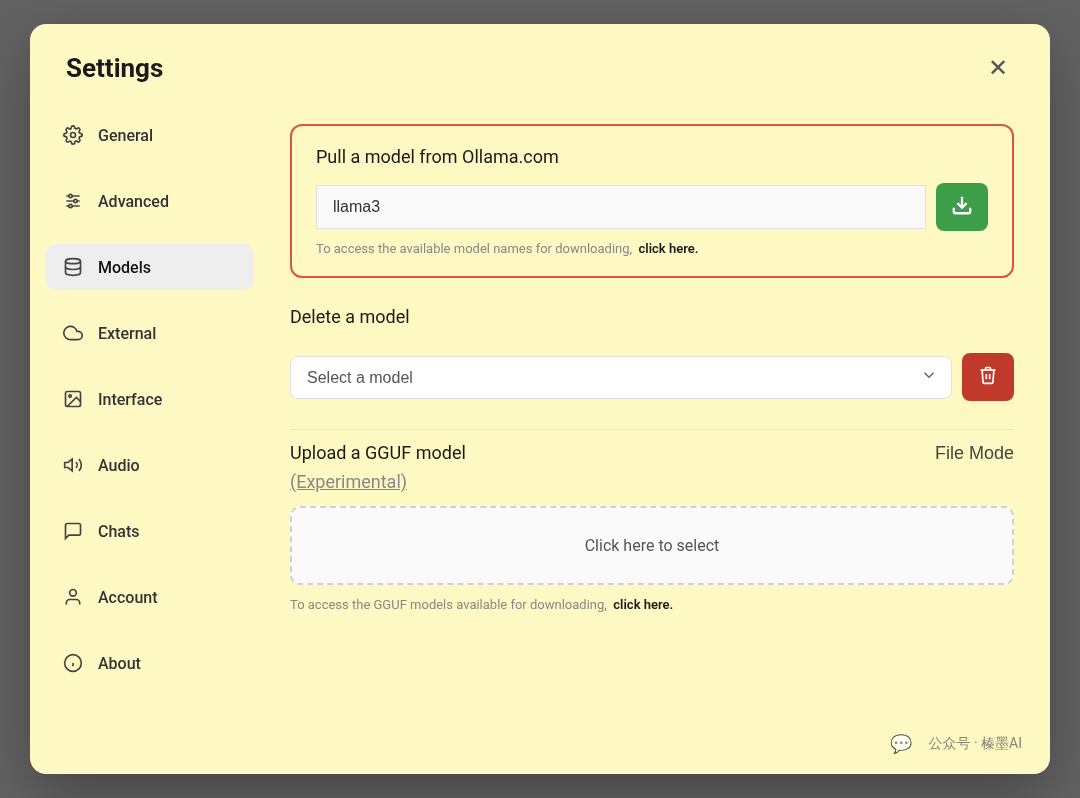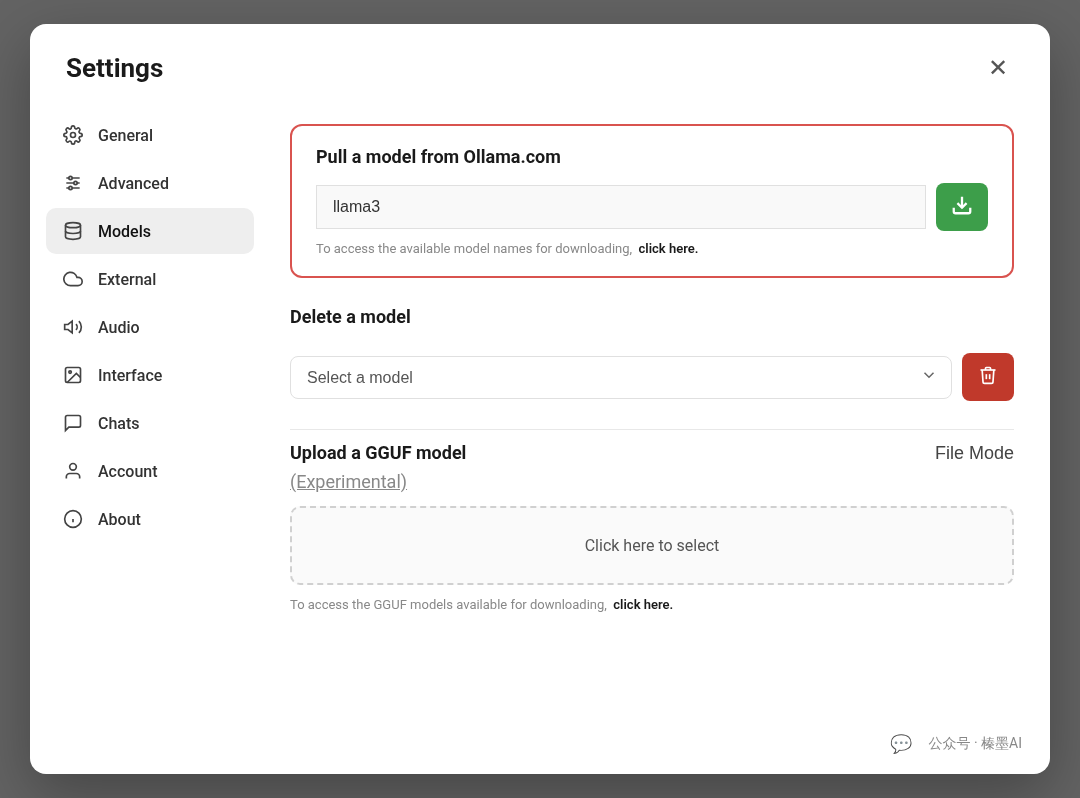--- a/index.html
+++ b/index.html
@@ -12,21 +12,21 @@
       justify-content: center;
       font-family: -apple-system, BlinkMacSystemFont, 'Segoe UI', Roboto, sans-serif;
     }
     .backdrop {
       position: absolute;
       inset: 0;
       background: rgba(90,90,90,0.7);
     }
     .modal {
       position: relative;
-      background: #ffffff;
+      background: #fef9c3;
       border-radius: 16px;
       width: 1020px;
       height: 750px;
       display: flex;
       flex-direction: column;
       box-shadow: 0 20px 60px rgba(0,0,0,0.3);
       overflow: hidden;
     }
     .modal-header {
       display: flex;
@@ -56,21 +56,21 @@
       display: flex;
       flex: 1;
       overflow: hidden;
     }
     .sidebar {
       width: 240px;
       padding: 8px 16px;
       flex-shrink: 0;
       display: flex;
       flex-direction: column;
-      gap: 2px;
+      gap: 20px;
     }
     .sidebar-item {
       display: flex;
       align-items: center;
       gap: 14px;
       padding: 12px 16px;
       border-radius: 10px;
       cursor: pointer;
       font-size: 16px;
       color: #333;
@@ -97,21 +97,21 @@
     }
     
     .pull-model-section {
       border: 2px solid #d9534f;
       border-radius: 12px;
       padding: 20px 24px;
       margin-bottom: 28px;
     }
     .section-title {
       font-size: 18px;
-      font-weight: 700;
+      font-weight: 400;
       color: #1a1a1a;
       margin-bottom: 16px;
     }
     .input-row {
       display: flex;
       gap: 10px;
       align-items: center;
       margin-bottom: 10px;
     }
     .model-input {
@@ -320,37 +320,37 @@
           <svg class="icon-svg" viewBox="0 0 24 24" fill="none" stroke="currentColor" stroke-width="2">
             <path d="M18 10h-1.26A8 8 0 1 0 9 20h9a5 5 0 0 0 0-10z"></path>
           </svg>
         </span>
         <span>External</span>
       </div>
 
       <div class="sidebar-item">
         <span class="sidebar-icon">
           <svg class="icon-svg" viewBox="0 0 24 24" fill="none" stroke="currentColor" stroke-width="2">
+            <rect x="3" y="3" width="18" height="18" rx="2" ry="2"></rect>
+            <circle cx="8.5" cy="8.5" r="1.5"></circle>
+            <polyline points="21 15 16 10 5 21"></polyline>
+          </svg>
+        </span>
+        <span>Interface</span>
+      </div>
+
+      <div class="sidebar-item">
+        <span class="sidebar-icon">
+          <svg class="icon-svg" viewBox="0 0 24 24" fill="none" stroke="currentColor" stroke-width="2">
             <polygon points="11 5 6 9 2 9 2 15 6 15 11 19 11 5"></polygon>
             <path d="M19.07 4.93a10 10 0 0 1 0 14.14"></path>
             <path d="M15.54 8.46a5 5 0 0 1 0 7.07"></path>
           </svg>
         </span>
         <span>Audio</span>
-      </div>
-
-      <div class="sidebar-item">
-        <span class="sidebar-icon">
-          <svg class="icon-svg" viewBox="0 0 24 24" fill="none" stroke="currentColor" stroke-width="2">
-            <rect x="3" y="3" width="18" height="18" rx="2" ry="2"></rect>
-            <circle cx="8.5" cy="8.5" r="1.5"></circle>
-            <polyline points="21 15 16 10 5 21"></polyline>
-          </svg>
-        </span>
-        <span>Interface</span>
       </div>
 
       <div class="sidebar-item">
         <span class="sidebar-icon">
           <svg class="icon-svg" viewBox="0 0 24 24" fill="none" stroke="currentColor" stroke-width="2">
             <path d="M21 15a2 2 0 0 1-2 2H7l-4 4V5a2 2 0 0 1 2-2h14a2 2 0 0 1 2 2z"></path>
           </svg>
         </span>
         <span>Chats</span>
       </div>

